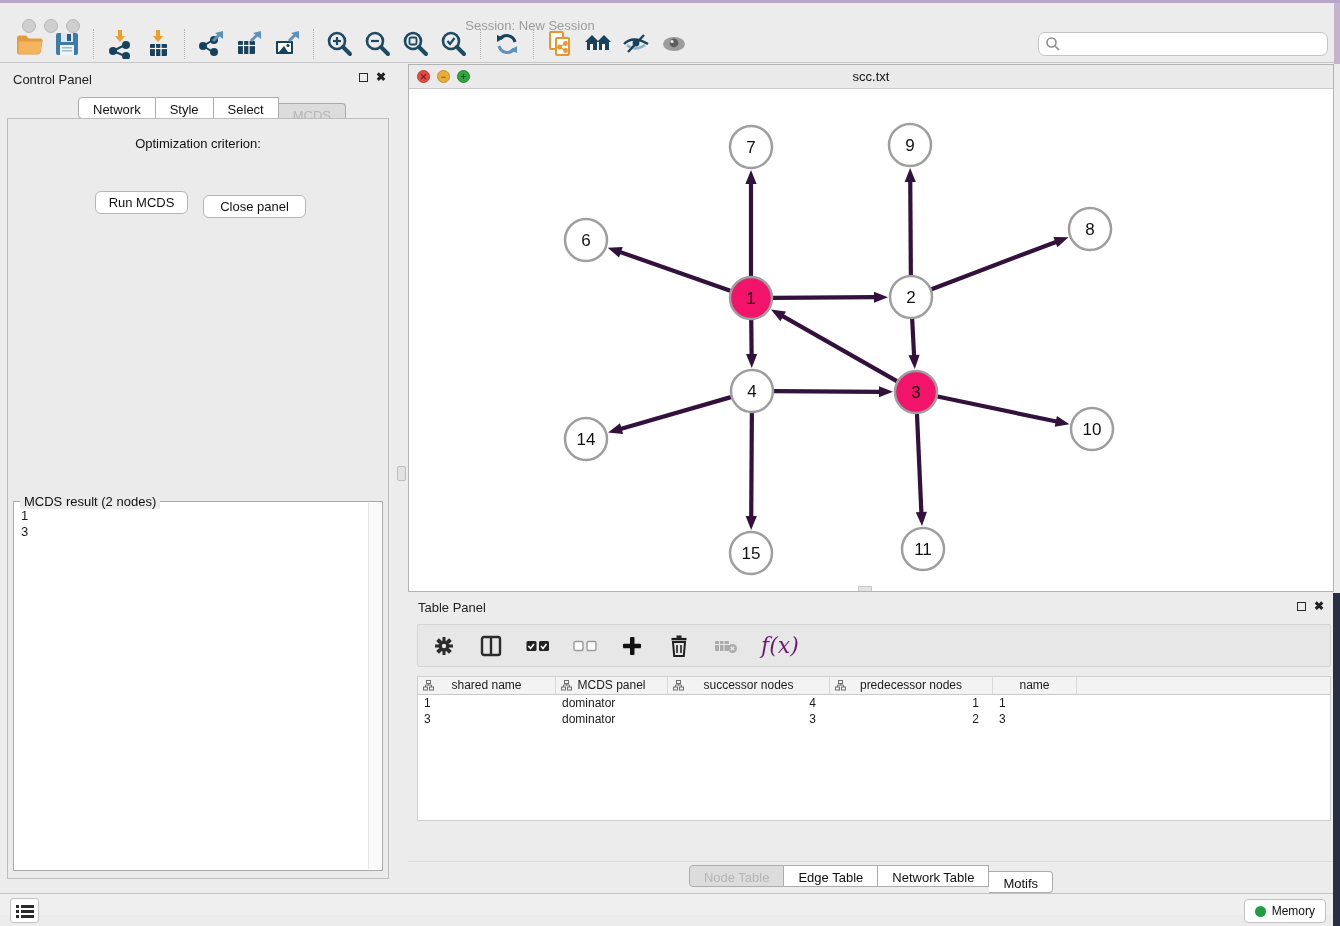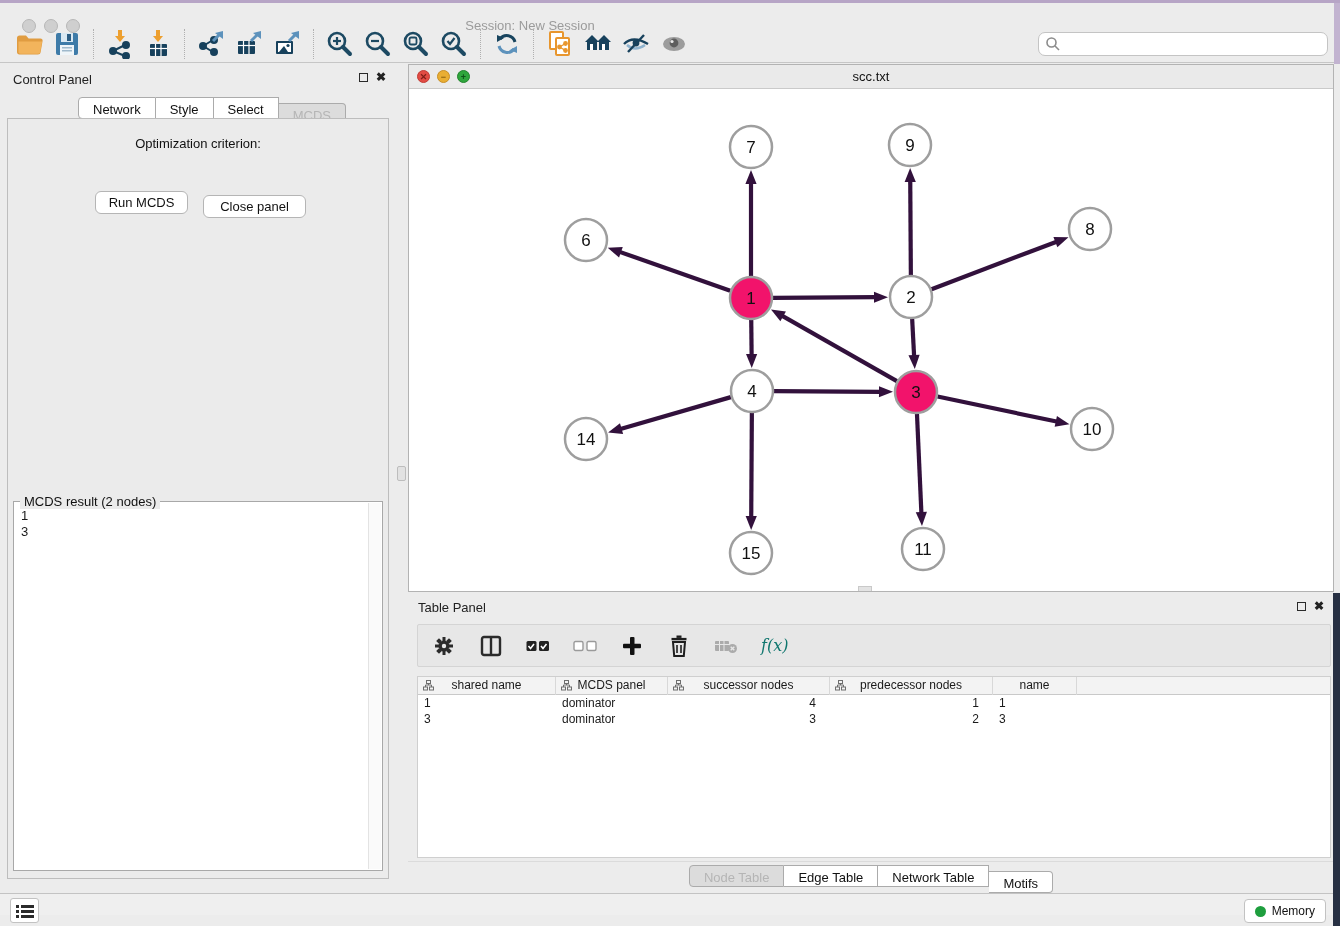--- a/index.html
+++ b/index.html
@@ -60,23 +60,23 @@
   .light-yellow { background:#E9AE33; border:1px solid #C98F25; color:#8A6210; }
   .light-green { background:#2FA63C; border:1px solid #23842E; color:#0E5418; }
   .nw-title { position:absolute; left:0; right:0; top:0; height:24px; line-height:24px; text-align:center; font-size:13px; color:#111; }
   .nw-canvas { position:absolute; left:0; top:24px; }
   .nw-splitter { position:absolute; left:449px; bottom:0; width:14px; height:5px; background:#E3E3E3; border:1px solid #C9C9C9; border-bottom:none; }
 
   
   .table-panel { position:absolute; left:408px; top:595px; width:926px; height:298px; background:#ECECEC; }
   .tp-toolbar { position:absolute; left:9px; top:29px; width:914px; height:43px; background:#E7E7E7; border:1px solid #D4D4D4; border-radius:2px; display:flex; align-items:center; padding-left:14px; gap:23px; }
   .tpt-icon { display:flex; align-items:center; justify-content:center; width:24px; height:24px; cursor:default; }
-  .fx-label { font-family:"DejaVu Serif", serif; font-style:italic; font-size:16px; color:#0f766e; }
-
-  .node-table { position:absolute; left:9px; top:81px; width:914px; height:182px; background:#fff; border:1px solid #CFCFCF; overflow:hidden; }
+  .fx-label { font-family:"DejaVu Serif", serif; font-style:italic; font-size:22px; color:#701a75; }
+
+  .node-table { position:absolute; left:9px; top:81px; width:914px; height:145px; background:#fff; border:1px solid #CFCFCF; overflow:hidden; }
   .nt-header { display:flex; height:18px; background:#F3F3F3; border-bottom:1px solid #C9C9C9; }
   .nt-th { position:relative; height:18px; border-right:1px solid #D8D8D8; font-size:12px; color:#1A1A1A; text-align:center; line-height:17px; }
   .nt-th .th-ico { position:absolute; left:5px; top:3px; }
   .nt-tr { display:flex; height:16px; }
   .nt-td { height:16px; line-height:16px; font-size:12px; color:#1A1A1A; white-space:nowrap; overflow:hidden; }
   .td-left { text-align:left; padding-left:6px; }
   .td-right { text-align:right; padding-right:14px; }
 
   .tp-divider { position:absolute; left:0; right:0; top:266px; height:1px; background:#DBDBDB; }
   .tp-tabs { position:absolute; left:0; right:0; top:270px; display:flex; justify-content:center; }

